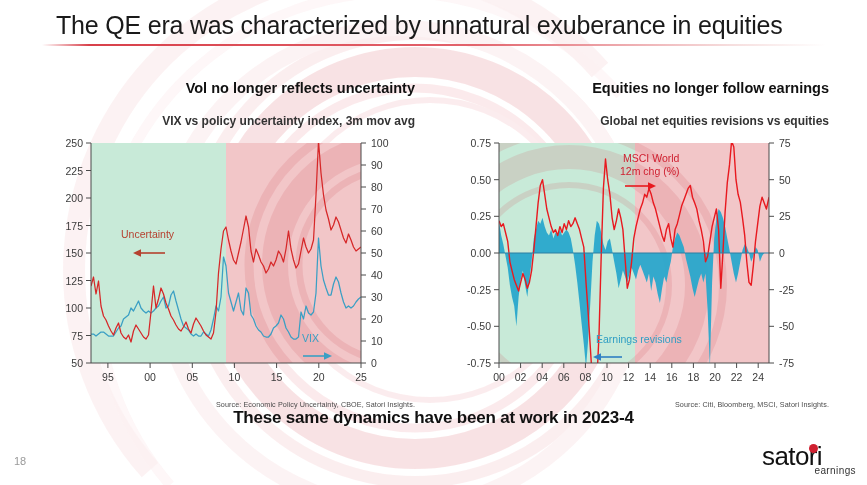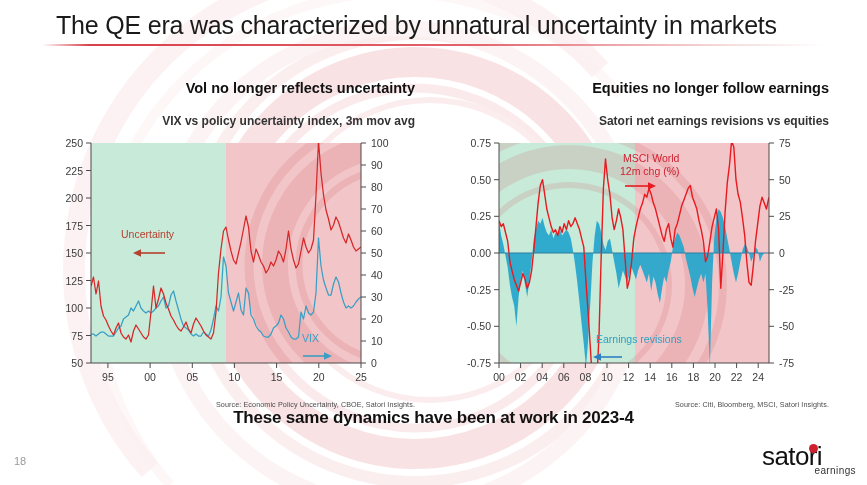--- a/index.html
+++ b/index.html
@@ -76,21 +76,21 @@
       <circle cx="415" cy="258" r="224" stroke="#f7d6d9" stroke-width="12"></circle>
       <circle cx="415" cy="258" r="170" stroke="#f6cdd0" stroke-width="9"></circle>
       <circle cx="400" cy="268" r="240" stroke="#f9e2e4" stroke-width="16"></circle>
       <circle cx="430" cy="250" r="150" stroke="#f7d2d5" stroke-width="6"></circle>
       <path d="M150 470 A 300 300 0 0 1 600 70" stroke="#f3c4c8" stroke-width="22" opacity="0.55"></path>
       <path d="M170 485 A 290 290 0 0 1 620 95" stroke="#f8dcdf" stroke-width="10" opacity="0.6"></path>
     </g>
   </svg>
 
   <div class="title-wrap">
-    <div class="title">The QE era was characterized by unnatural uncertainty in markets</div>
+    <div class="title">The QE era was characterized by unnatural exuberance in equities</div>
   </div>
   <div class="title-rule"></div>
 
   <div class="panel" id="panel-left">
     <div class="panel-title">Vol no longer reflects uncertainty</div>
     <div class="panel-sub">VIX vs policy uncertainty index, 3m mov avg</div>
 
     <div class="chart-box">
       <svg class="chart-svg" width="360" height="255" viewBox="0 0 360 255">
 
@@ -203,21 +203,21 @@
           <text x="306" y="246">25</text>
         </g>
       </svg>
     </div>
 
     <div class="panel-source">Source: Economic Policy Uncertainty, CBOE, Satori Insights.</div>
   </div>
 
   <div class="panel" id="panel-right">
     <div class="panel-title">Equities no longer follow earnings</div>
-    <div class="panel-sub">Satori net earnings revisions vs equities</div>
+    <div class="panel-sub">Global net equities revisions vs equities</div>
 
     <div class="chart-box">
       <svg class="chart-svg" width="370" height="255" viewBox="0 0 370 255">
 
         <defs>
           <clipPath id="clipR">
               <rect x="40" y="8" width="270" height="220"></rect>
             </clipPath>
         </defs>
 

